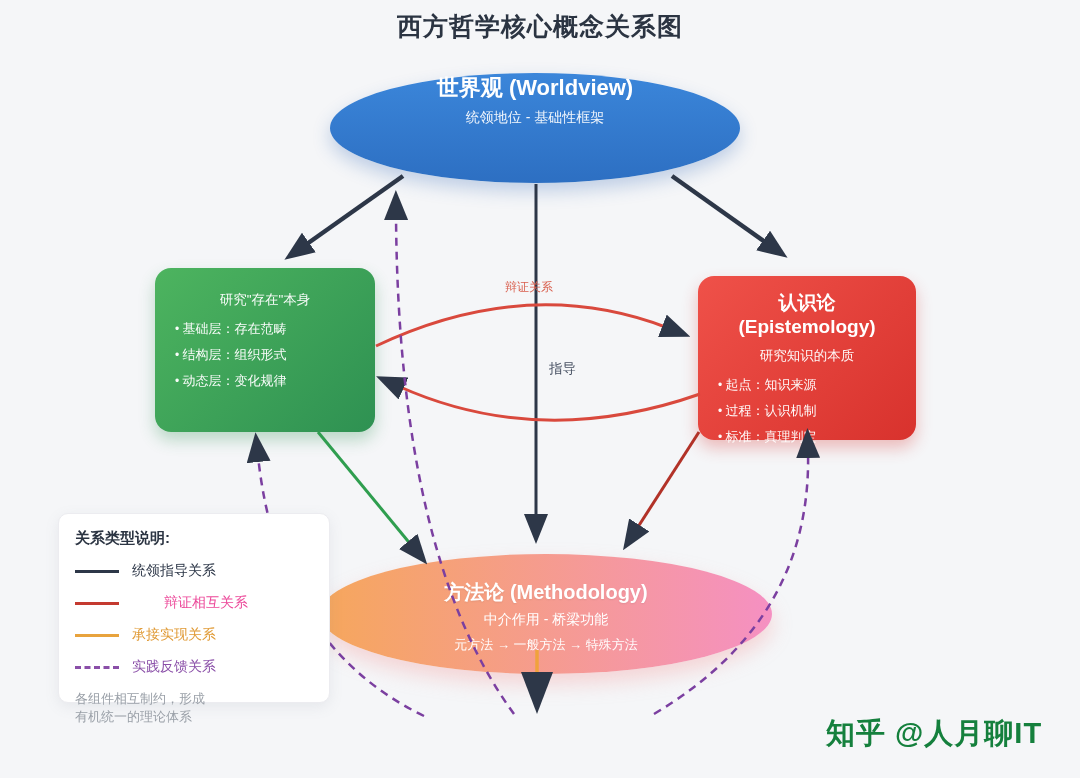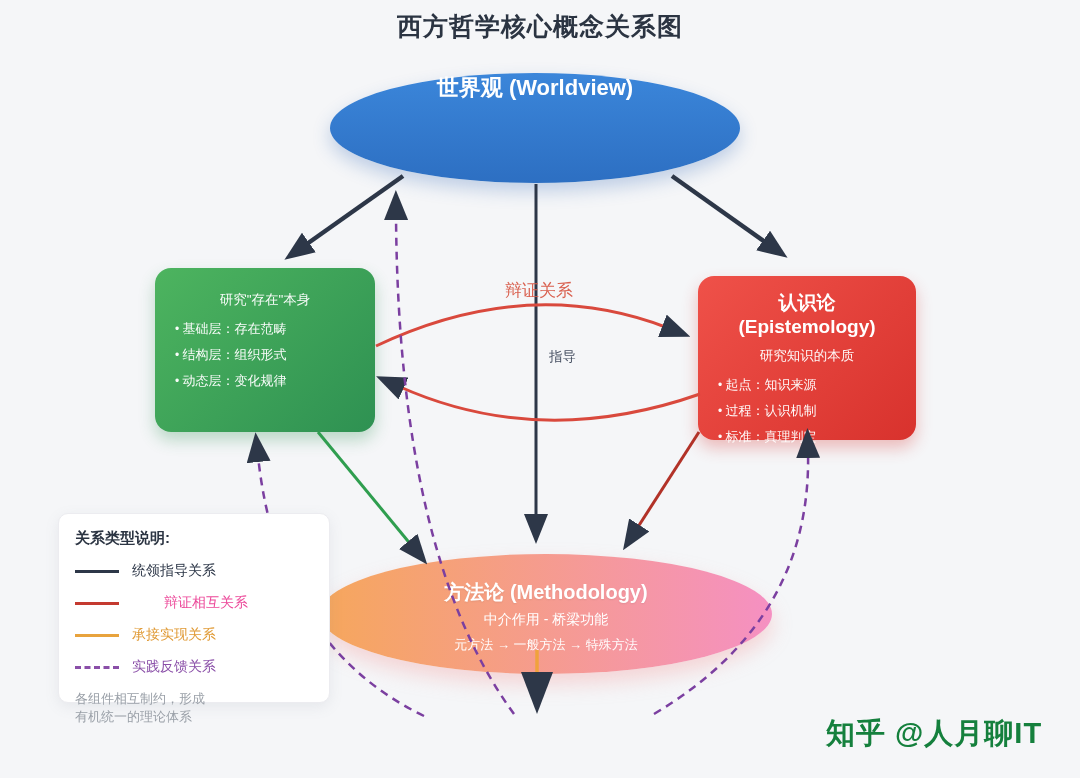--- a/index.html
+++ b/index.html
@@ -40,23 +40,23 @@
 
   
   .practice { position:absolute; left:398px; top:716px; width:274px; height:44px;
     border-radius:22px; background:#5c6573; box-shadow:0 6px 12px rgba(60,70,90,.3);
     color:#fff; font-size:16px; font-weight:bold; text-align:center; line-height:44px; z-index:2; }
 
   
   .edges { position:absolute; left:0; top:0; width:1080px; height:778px; z-index:5; pointer-events:none; }
 
   
-  .edge-label { position:absolute; z-index:6; font-size:17px; }
+  .edge-label { position:absolute; z-index:6; font-size:12px; }
   .lbl-dialectic { left:505px; top:279px; color:#d9604f; }
-  .lbl-guide { left:549px; top:348px; color:#475062; font-size:13.5px; }
+  .lbl-guide { left:549px; top:360px; color:#475062; font-size:13.5px; }
 
   
   .legend { position:absolute; left:58px; top:513px; width:272px; height:190px; z-index:10;
     background:#fff; border:1px solid #ececf0; border-radius:10px;
     box-shadow:0 4px 14px rgba(120,130,150,.12); padding:15px 16px 12px 16px; }
   .legend-title { font-size:15px; font-weight:bold; color:#2b3442; }
   .legend-item { display:flex; align-items:center; margin-top:14px; }
   .swatch { width:44px; margin-right:13px; }
   .swatch-line { border-top:3.5px solid #2d3748; }
   .swatch-red { border-top:3.5px solid #c43a30; }
@@ -72,20 +72,21 @@
 </style>
 </head>
 <body>
 
 <div class="canvas">
 
   <div class="diagram-title">西方哲学核心概念关系图</div>
 
   <div class="worldview">
     <div class="node-title">世界观 (Worldview)</div>
+    <div class="node-sub">统领地位 - 基础性框架</div>
   </div>
 
   <div class="sidebox ontology">
     <div class="node-sub">研究"存在"本身</div>
     <ul>
       <li>基础层：存在范畴</li>
       <li>结构层：组织形式</li>
       <li>动态层：变化规律</li>
     </ul>
   </div>

